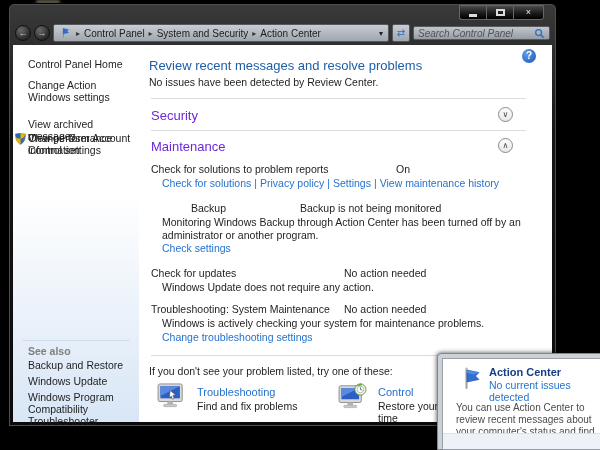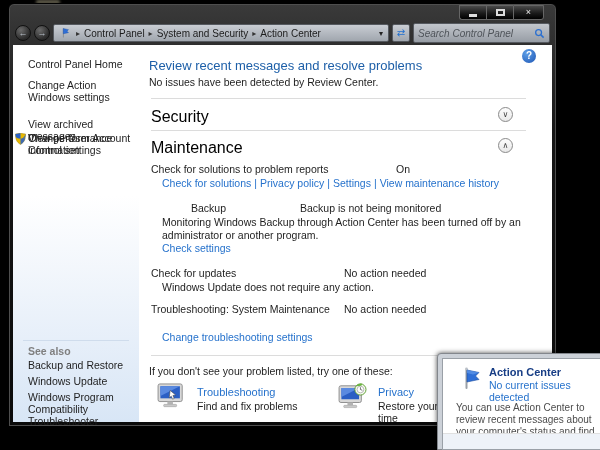--- a/index.html
+++ b/index.html
@@ -33,21 +33,21 @@
   .bc-field { flex:0 0 336px; height:18px; background:linear-gradient(#c9cdd3,#a0a6ae);
     border:1px solid #55595f; border-radius:2px; display:flex; align-items:center;
     padding:0 2px 0 4px; font-size:10px; color:#1c1c1c; }
   .bc-sep { color:#333; margin:0 4px; font-size:8px; }
   .bc-item { white-space:nowrap; }
   .bc-spacer { flex:1; }
   .bc-drop { color:#222; font-size:8px; padding:0 3px; }
   .refresh-btn { flex:0 0 18px; height:18px; background:linear-gradient(#c9cdd3,#a0a6ae);
     border:1px solid #55595f; border-radius:2px; color:#1f6fd0; font-size:10px;
     text-align:center; line-height:16px; }
-  .search-field { flex:1; height:20px; background:linear-gradient(#c2c6cc,#979da5);
+  .search-field { flex:1; height:14px; background:linear-gradient(#c2c6cc,#979da5);
     border:1px solid #55595f; border-radius:2px; display:flex; align-items:center; padding:0 4px; }
   .search-ph { flex:1; font-style:italic; font-size:10px; color:#4f545a; }
   .flag-sm { width:12px; height:12px; flex:0 0 auto; margin-right:2px; }
 
   .main { position:absolute; top:41px; left:4px; right:4px; bottom:4px; background:#fff; display:flex; }
 
   
   .sidebar { position:relative; width:126px; flex:0 0 126px;
     background:linear-gradient(#ffffff 40%, #e2ecf8 85%, #d8e6f6); font-size:10.5px; color:#1e1e1e; }
   .side-abs { position:absolute; left:15px; right:4px; }
@@ -55,21 +55,21 @@
   .uac-shield { position:absolute; left:-13px; top:1px; width:11px; height:12px; }
   .see-also-divider { position:absolute; left:10px; right:10px; top:295px; height:1px; background:#cfdcec; }
   .see-also-title { color:#7f7f7f; }
 
   
   .content { position:relative; flex:1; font-size:10.5px; color:#1e1e1e; }
   .abs { position:absolute; }
   .page-title { color:#1d5fa8; font-size:13px; }
   .subtle { color:#1e1e1e; }
   .divider { height:1px; background:#dcdcdc; left:2px; width:375px; }
-  .section-header { color:#000000; font-size:16px; }
+  .section-header { color:#6d28d9; font-size:13px; }
   .chev-btn { width:15px; height:15px; border-radius:50%; border:1px solid #8a8a8a;
     background:linear-gradient(#fdfdfd,#e8e8e8); color:#444; font-size:8px; line-height:13px;
     text-align:center; }
   .status { color:#1e1e1e; }
   .link { color:#2672cc; cursor:pointer; }
   .link-row .sep { color:#2672cc; margin:0 3px; }
   .help-circle { width:14px; height:14px; border-radius:50%; background:radial-gradient(circle at 35% 30%, #5ea0e8, #1d55b4);
     color:#fff; font-size:10px; font-weight:bold; text-align:center; line-height:14px; }
   .fix-label { font-size:11px; }
   .monitor-icon { width:30px; height:26px; }
@@ -184,20 +184,21 @@
       <div class="abs status" style="left:161px; top:157px;">Backup is not being monitored</div>
       <div class="abs" style="left:23px; top:171px; width:370px; line-height:13px;">Monitoring Windows Backup through Action Center has been turned off by an administrator or another program.</div>
       <div class="abs link" style="left:23px; top:197px;">Check settings</div>
 
       <div class="abs" style="left:12px; top:222px;">Check for updates</div>
       <div class="abs status" style="left:205px; top:222px;">No action needed</div>
       <div class="abs" style="left:23px; top:236px;">Windows Update does not require any action.</div>
 
       <div class="abs" style="left:12px; top:258px;">Troubleshooting: System Maintenance</div>
       <div class="abs status" style="left:205px; top:258px;">No action needed</div>
+      <div class="abs" style="left:23px; top:272px;">Windows is actively checking your system for maintenance problems.</div>
       <div class="abs link" style="left:23px; top:286px;">Change troubleshooting settings</div>
 
       <div class="abs divider" style="left:12px; top:310px;"></div>
 
       <div class="abs" style="left:10px; top:320px;">If you don't see your problem listed, try one of these:</div>
 
       <svg class="abs monitor-icon" style="left:18px; top:338px;" viewBox="0 0 32 28">
         <rect x="1" y="1" width="26" height="19" rx="2" fill="#d8d8d8" stroke="#8a8a8a"></rect>
         <rect x="3.5" y="3.5" width="21" height="13" fill="#2b5fc4"></rect>
         <path d="M3.5 3.5 L24.5 3.5 L3.5 14 Z" fill="#5a8ae0"></path>
@@ -213,21 +214,21 @@
         <rect x="3.5" y="5.5" width="19" height="12" fill="#2b5fc4"></rect>
         <path d="M3.5 5.5 L22.5 5.5 L3.5 15 Z" fill="#5a8ae0"></path>
         <rect x="10" y="21" width="6" height="3" fill="#b5b5b5"></rect>
         <rect x="6" y="24" width="14" height="2.5" rx="1" fill="#c9c9c9" stroke="#909090" stroke-width="0.5"></rect>
         <circle cx="24" cy="7" r="6" fill="#f4f9ee" stroke="#5a9b2e" stroke-width="1"></circle>
         <circle cx="24" cy="7" r="3.6" fill="#fff" stroke="#888" stroke-width="0.6"></circle>
         <line x1="24" y1="7" x2="24" y2="4.6" stroke="#444" stroke-width="0.8"></line>
         <line x1="24" y1="7" x2="26" y2="7.8" stroke="#444" stroke-width="0.8"></line>
         <path d="M19 3.5 A7 7 0 0 1 26 0.8 L25 3 Z" fill="#6ab440"></path>
       </svg>
-      <div class="abs link fix-label" style="left:239px; top:341px;">Privacy</div>
+      <div class="abs link fix-label" style="left:239px; top:341px;">Control</div>
       <div class="abs" style="left:239px; top:355px;">Restore your com</div>
       <div class="abs" style="left:239px; top:367px;">time</div>
     </div>
   </div>
 </div>
 
 <div class="popup">
   <div class="popup-inner">
     <svg style="position:absolute; left:12px; top:7px;" width="26" height="26" viewBox="0 0 26 26">
       <rect x="10.5" y="3" width="2" height="20" rx="1" fill="#9aa0a7"></rect>

